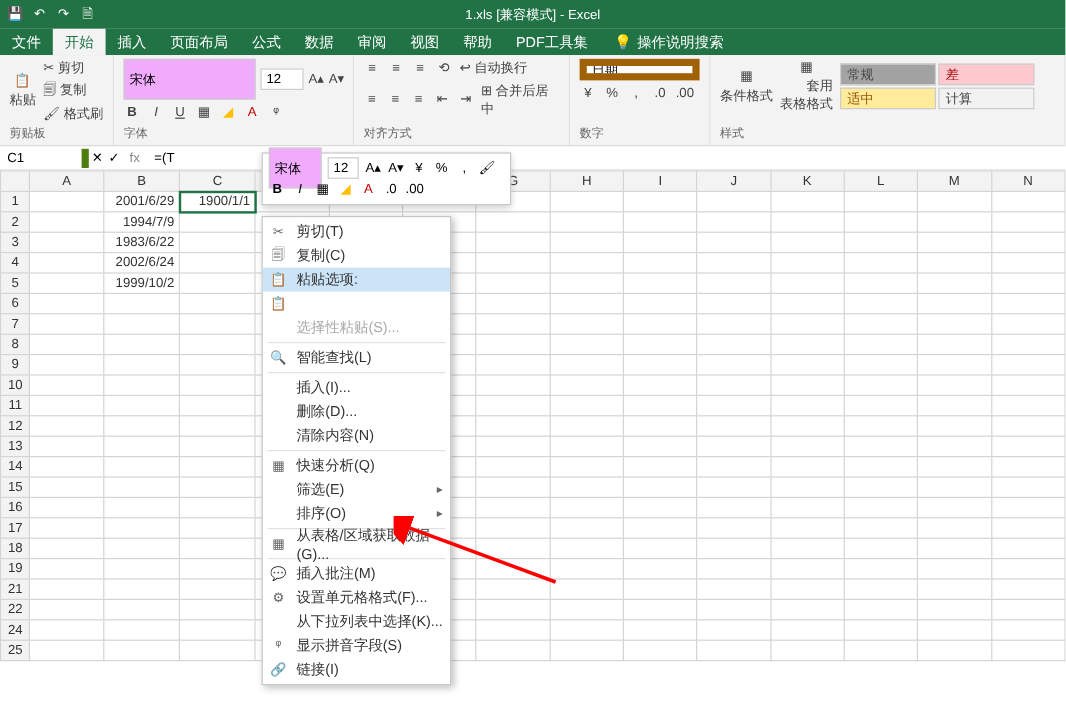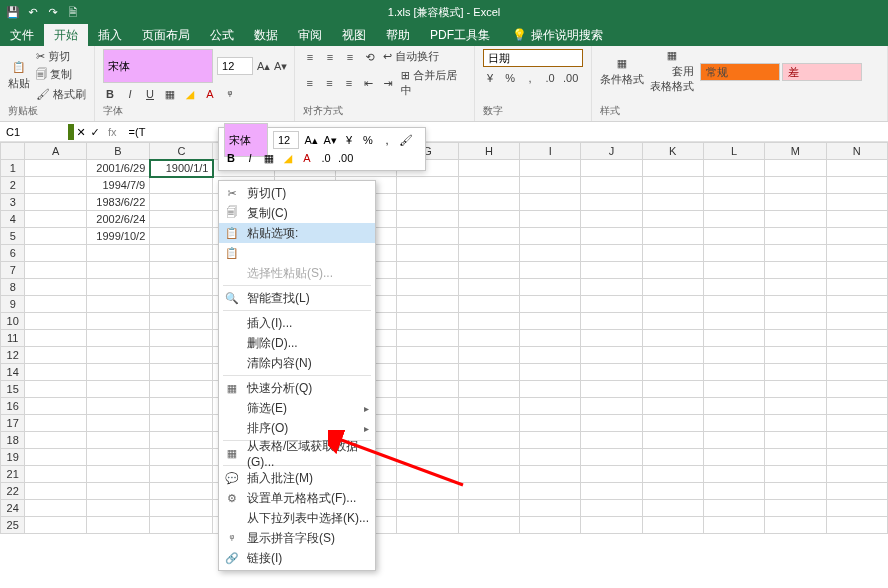--- a/index.html
+++ b/index.html
@@ -17,24 +17,24 @@
   
   .ribbon { background: #f3f3f3; height: 76px; display: flex; font-size: 11px; color: #444; border-bottom: 1px solid #d4d4d4; }
   .group { border-right: 1px solid #e1e1e1; padding: 3px 8px; display: flex; flex-direction: column; justify-content: space-between; }
   .group-label { text-align: left; font-size: 10px; color: #666; padding-top: 2px; }
   .group-body { display: flex; align-items: center; gap: 6px; }
   .big-btn { display: flex; flex-direction: column; align-items: center; gap: 2px; cursor: pointer; }
   .stack { display: flex; flex-direction: column; gap: 2px; }
   .stack span { cursor: pointer; }
   .font-name { width: 110px; height: 34px; background: #f0abfc; border: 1px solid #ccc; padding: 1px 4px; font-size: 11px; }
   .font-size { width: 36px; height: 18px; background: #fff; border: 1px solid #ccc; padding: 1px 4px; font-size: 11px; }
-  .nf-dd { width: 100px; height: 18px; background: #fff; border: 1px solid #a16207; padding: 1px 4px; font-size: 11px; }
+  .nf-dd { width: 100px; height: 18px; background: #fff; border: 6px solid #a16207; padding: 1px 4px; font-size: 11px; }
   .ico { display: inline-block; width: 14px; height: 14px; text-align: center; line-height: 14px; cursor: pointer; }
   .styles-box { width: 80px; height: 18px; border: 1px solid #ccc; padding: 1px 5px; font-size: 11px; }
-  .styles-box.n { background: #f97316; }
+  .styles-box.n { background: #a3a3a3; }
   .styles-box.b { background: #ffc7ce; color: #9c0006; }
   .styles-box.g { background: #ffeb9c; color: #9c5700; }
   .styles-box.c { background: #f2f2f2; }
 
   .namebox-row { height: 20px; background: #fff; border-bottom: 1px solid #e1e1e1; display: flex; align-items: center; font-size: 11px; }
   .namebox { width: 74px; border-right: 6px solid #4d7c0f; padding: 2px 6px; }
   .fx-label { padding: 0 6px; color: #888; }
   .formula { padding: 2px 6px; flex: 1; }
   
   .mini-toolbar { position: absolute; top: 127px; left: 218px; width: 208px; background: #fff; border: 1px solid #c6c6c6; box-shadow: 0 2px 6px rgba(0,0,0,.2); padding: 3px 5px; font-size: 11px; }
@@ -172,20 +172,24 @@
       </div>
       <div class="big-btn">
         <span>▦</span>
         <span style="white-space:pre-line;text-align:right">套用
 表格格式</span>
       </div>
       <div class="stack" style="gap:2px">
         <div style="display:flex;gap:2px">
           <div class="styles-box n">常规</div>
           <div class="styles-box b">差</div>
+        </div>
+        <div style="display:flex;gap:2px">
+          <div class="styles-box g">适中</div>
+          <div class="styles-box c">计算</div>
         </div>
       </div>
     </div>
     <div class="group-label">样式</div>
   </div>
 </div>
 
 <div class="namebox-row">
   <div class="namebox">C1</div>
   <span class="ico">✕</span>
@@ -412,20 +416,37 @@
           <td></td>
           <td></td>
           <td></td>
           <td></td>
           <td></td>
           <td></td>
           <td></td>
           <td></td>
         </tr>
   <tr>
+          <th class="rowh">13</th>
+          <td></td>
+          <td></td>
+          <td></td>
+          <td></td>
+          <td></td>
+          <td></td>
+          <td></td>
+          <td></td>
+          <td></td>
+          <td></td>
+          <td></td>
+          <td></td>
+          <td></td>
+          <td></td>
+        </tr>
+  <tr>
           <th class="rowh">14</th>
           <td></td>
           <td></td>
           <td></td>
           <td></td>
           <td></td>
           <td></td>
           <td></td>
           <td></td>
           <td></td>

